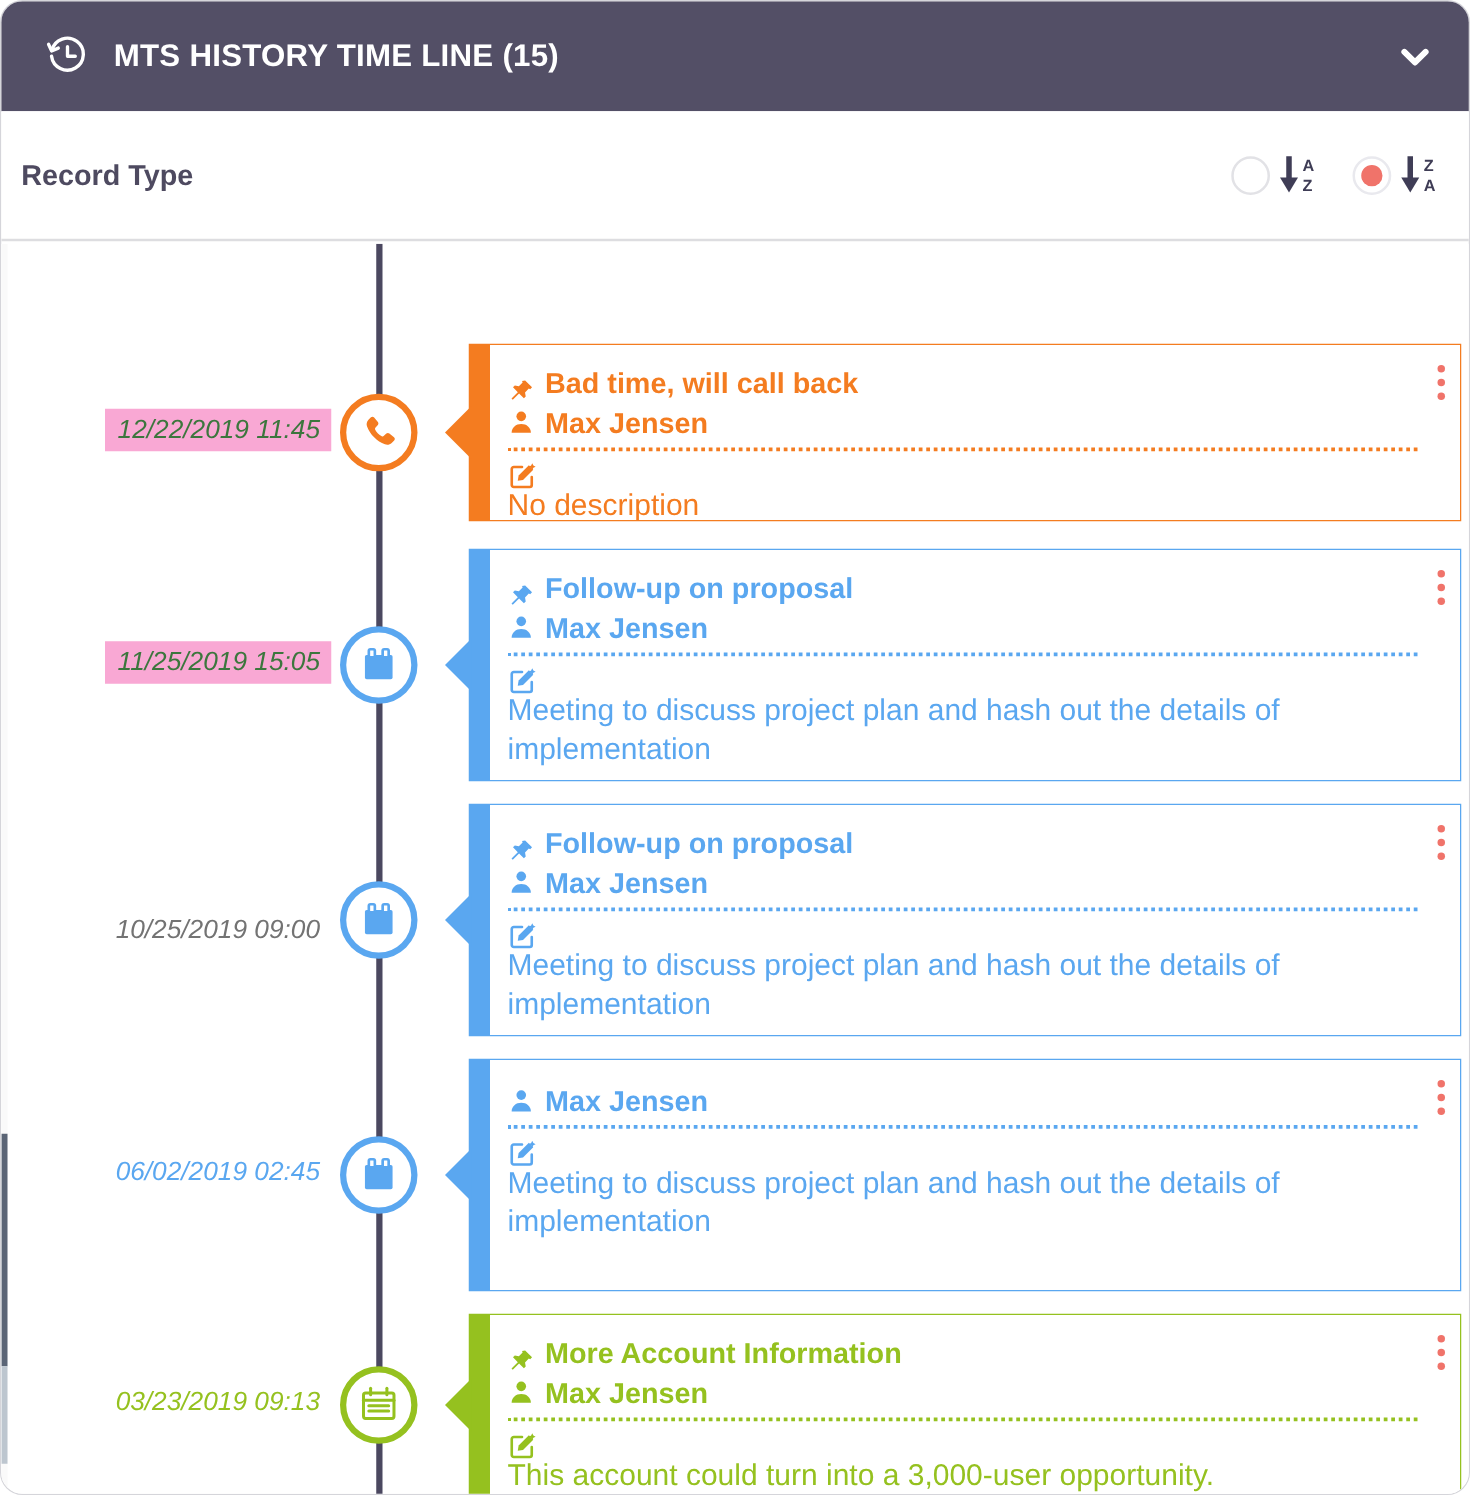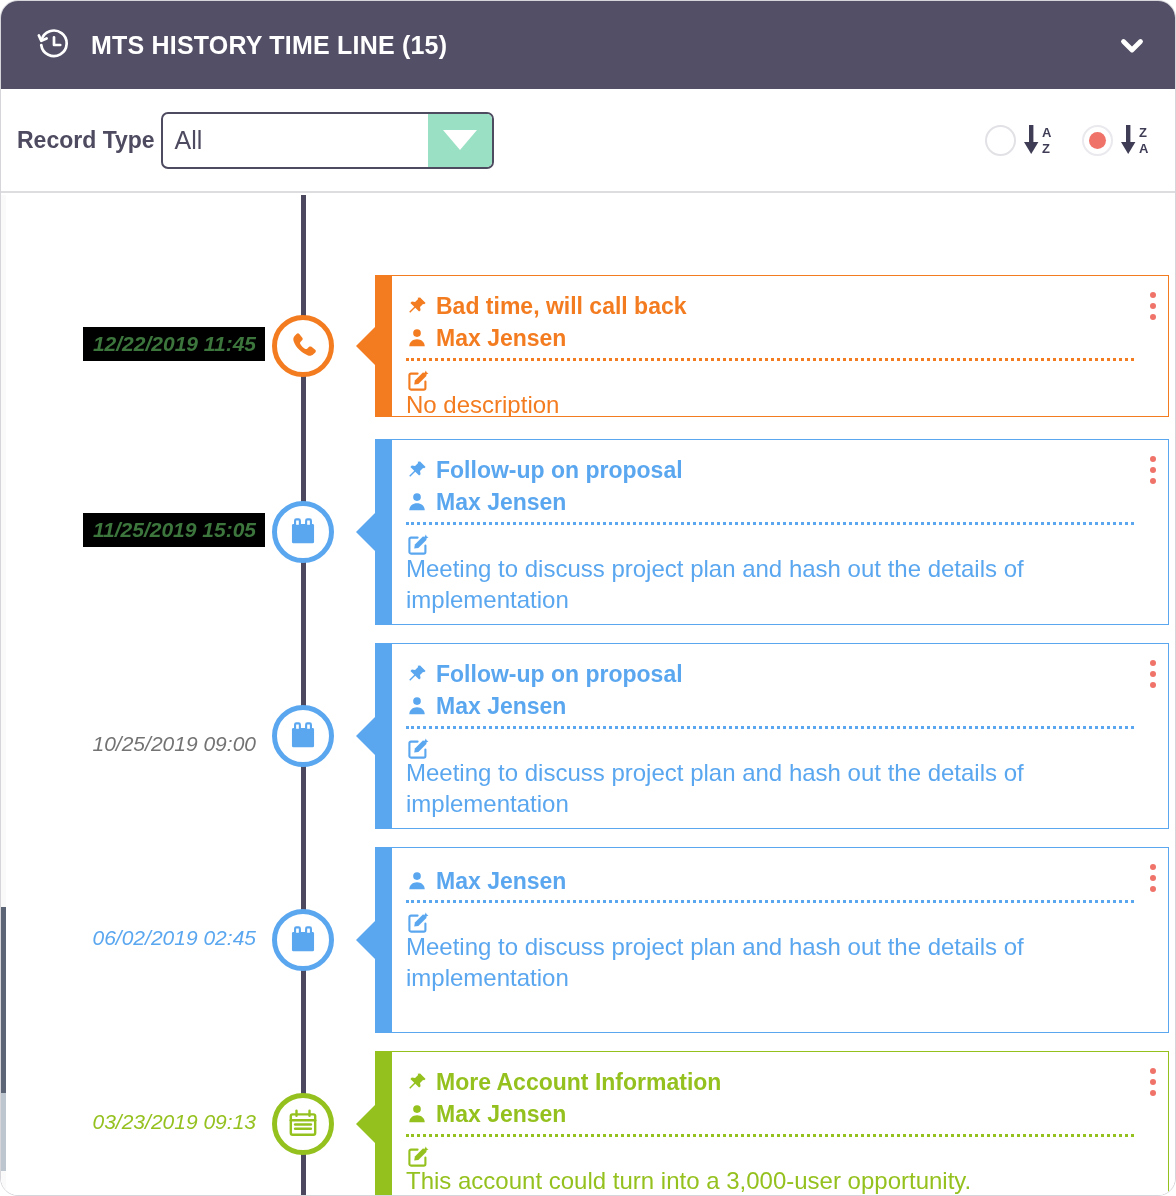--- a/index.html
+++ b/index.html
@@ -150,23 +150,23 @@
     position:absolute;
     right:912px;           
     top:0;
     font-size:21px;
     font-style:italic;
     white-space:nowrap;
     padding:5px 9px;
     box-sizing:border-box;
   }
   .date.hl{
-    background:#000000;
+    background:#f9a8d4;
     color:#3c763d;
-    font-weight:700;
+    font-weight:400;
     padding-left:10px;
   }
 
   .node{
     position:absolute;
     left:271px;
     width:62px;height:62px;
     border-radius:50%;
     background:#ffffff;
     box-sizing:border-box;
@@ -211,21 +211,21 @@
     display:flex; align-items:flex-start;
     font-size:23px; line-height:1.28;
   }
   .line .gi{
     flex:0 0 auto;
     margin-right:8px;
     position:relative;
     top:3px;
   }
   .line .gi svg{ display:block; }
-  .l-title{ font-weight:bold; font-size:23px; }
+  .l-title{ font-weight:bold; font-size:23px;align-items:flex-end; }
   .l-user{ font-weight:bold; font-size:23px; margin-top:3px;}
   .l-desc{ font-size:24px; margin-top:5px;flex-direction:column; }
   .l-desc .tx{ display:block; }
   .sep{
     height:0;
     border-top:3px dotted #ccc;
     margin:4px 0 2px 0;
   }
   .kebab{
     position:absolute;
@@ -257,26 +257,20 @@
     <span class="hdr-chev">
       <svg viewBox="0 0 24 24" fill="none" stroke="currentColor" stroke-width="3.4" stroke-linecap="round" stroke-linejoin="round">
         <polyline points="6,9.5 12,15.5 18,9.5"></polyline>
       </svg>
     </span>
   </div>
 
   <div class="toolbar">
     <span class="rt-label">Record Type</span>
 
-    <div class="select-wrap">
-      <span class="select-value">All</span>
-      <span class="select-arrow">
-        <i></i>
-      </span>
-    </div>
 
     <span class="toolbar-spacer"></span>
 
     <div class="sorts">
 
       <div class="sort-opt">
         <span class="radio"></span>
         <span class="sortico">
           <svg width="34" height="38" viewBox="0 0 34 38">
             <g fill="#3f3d56">

